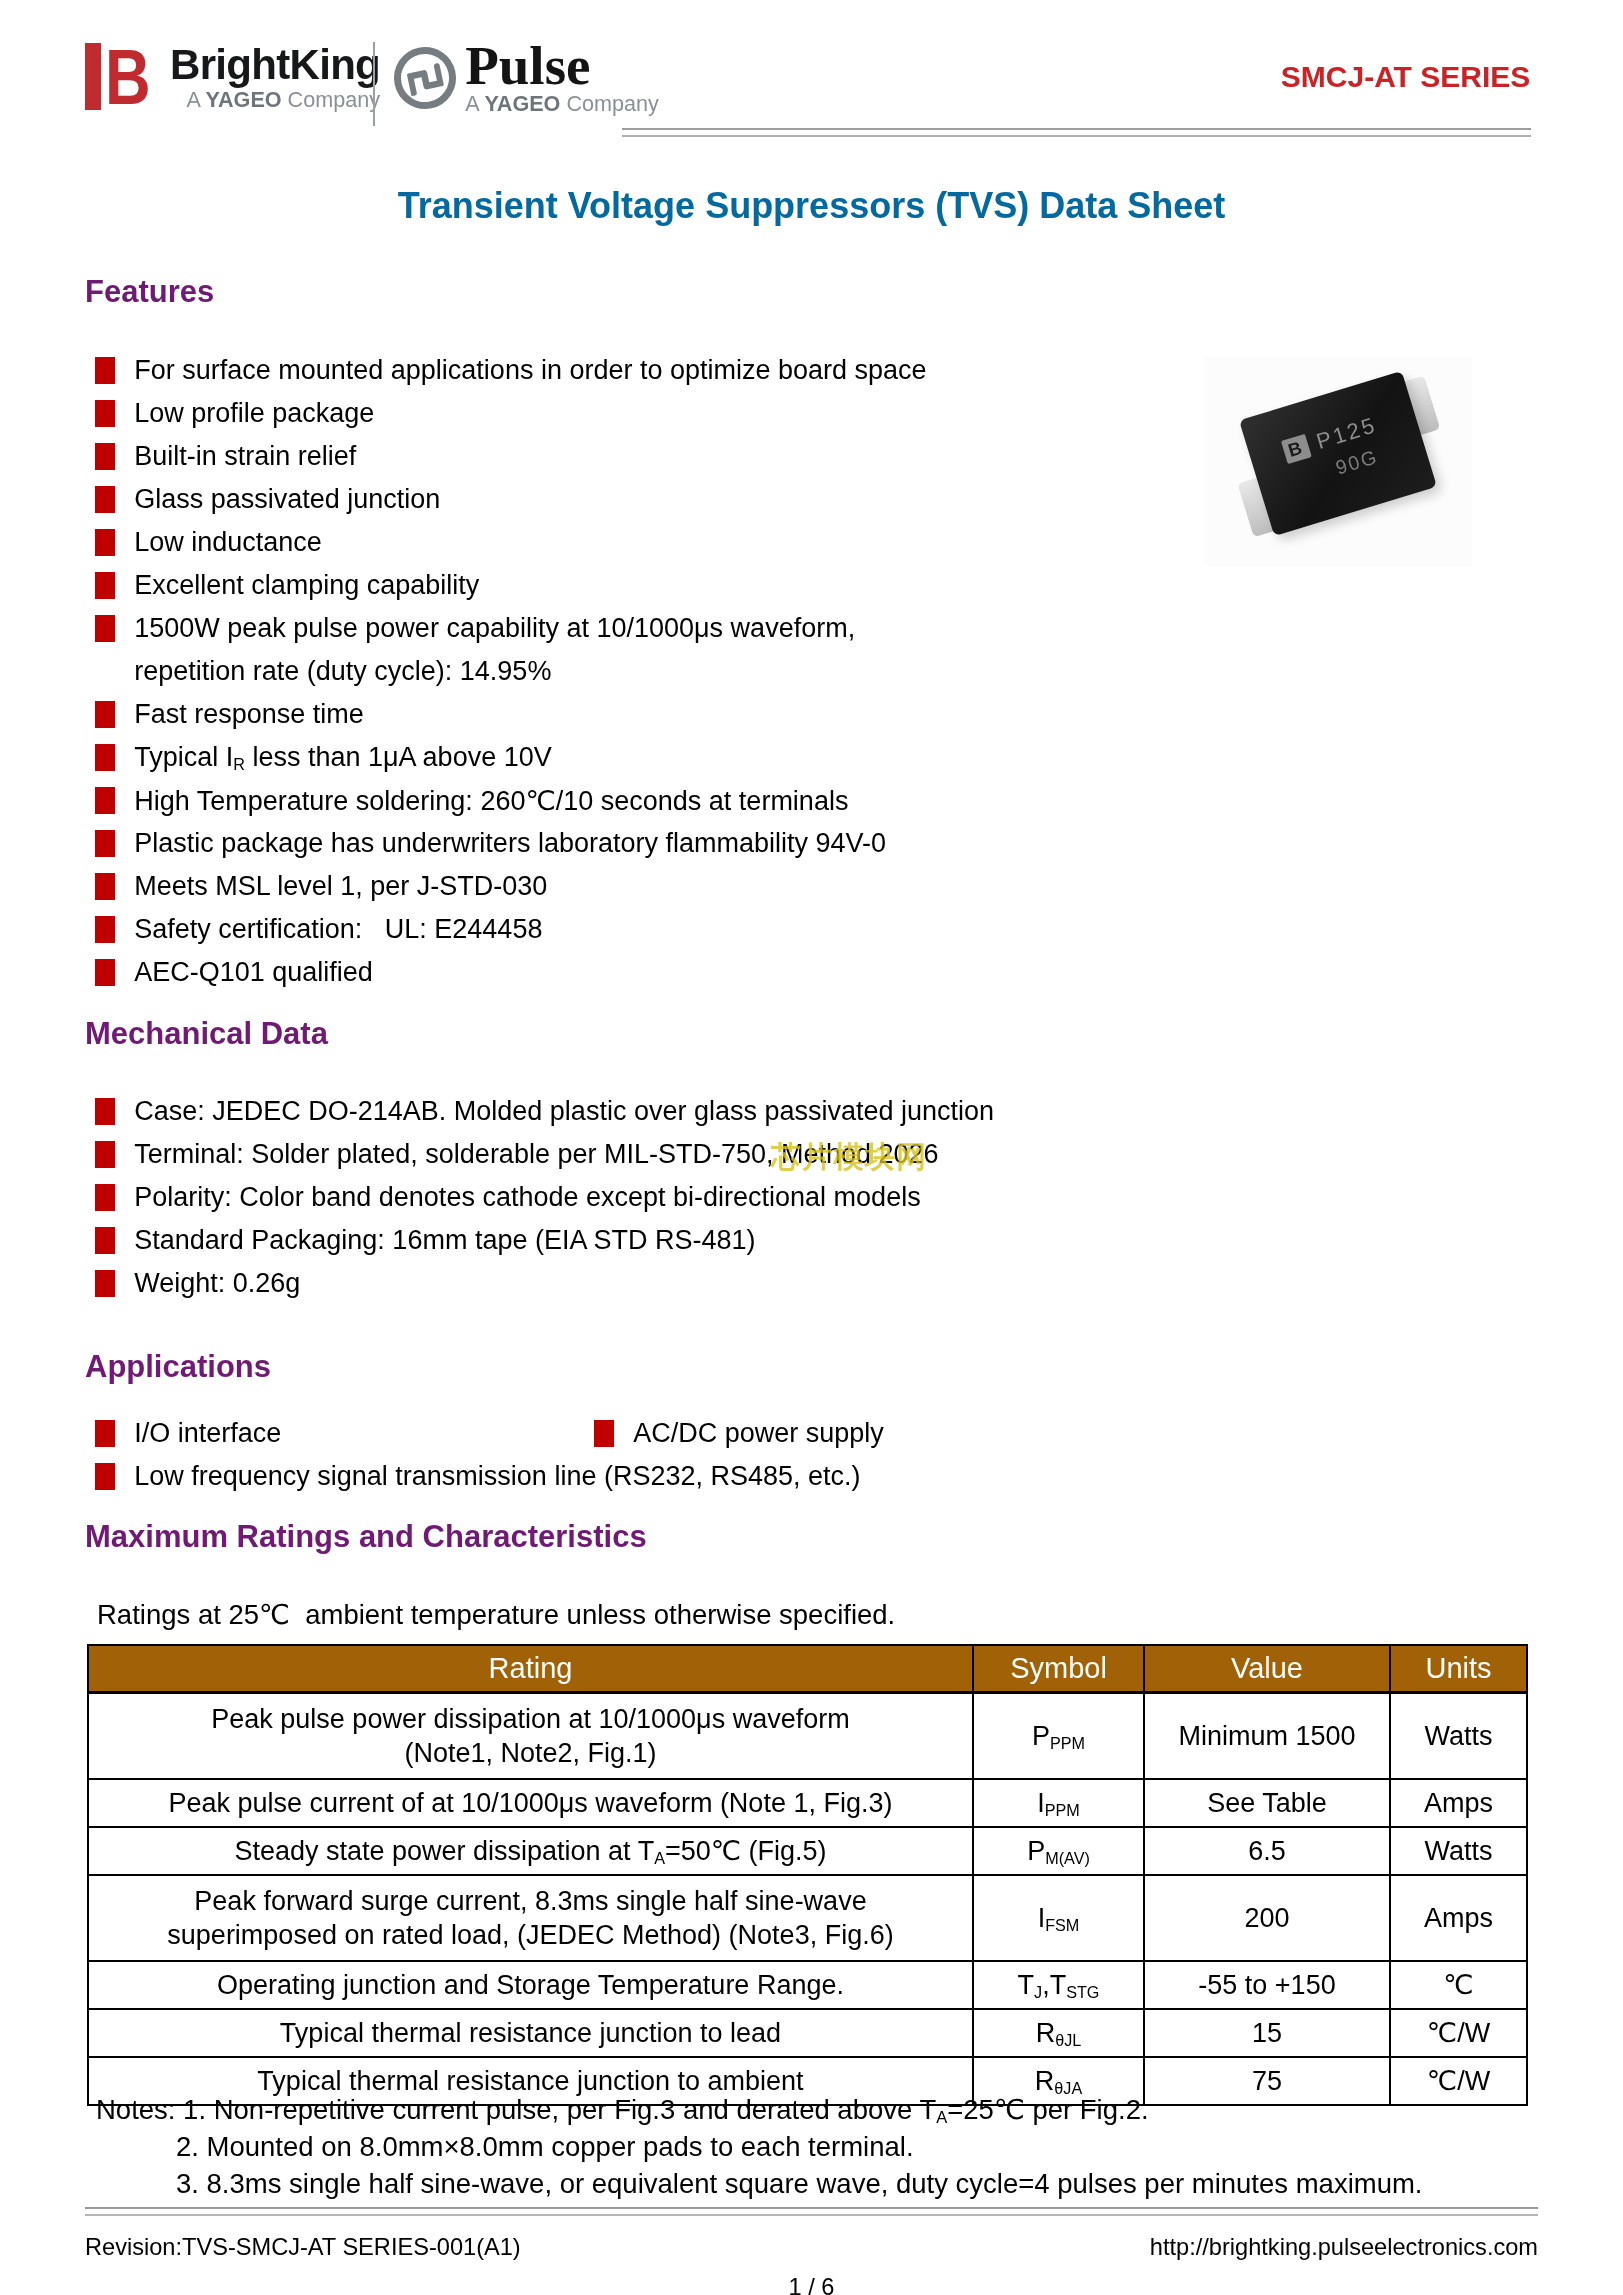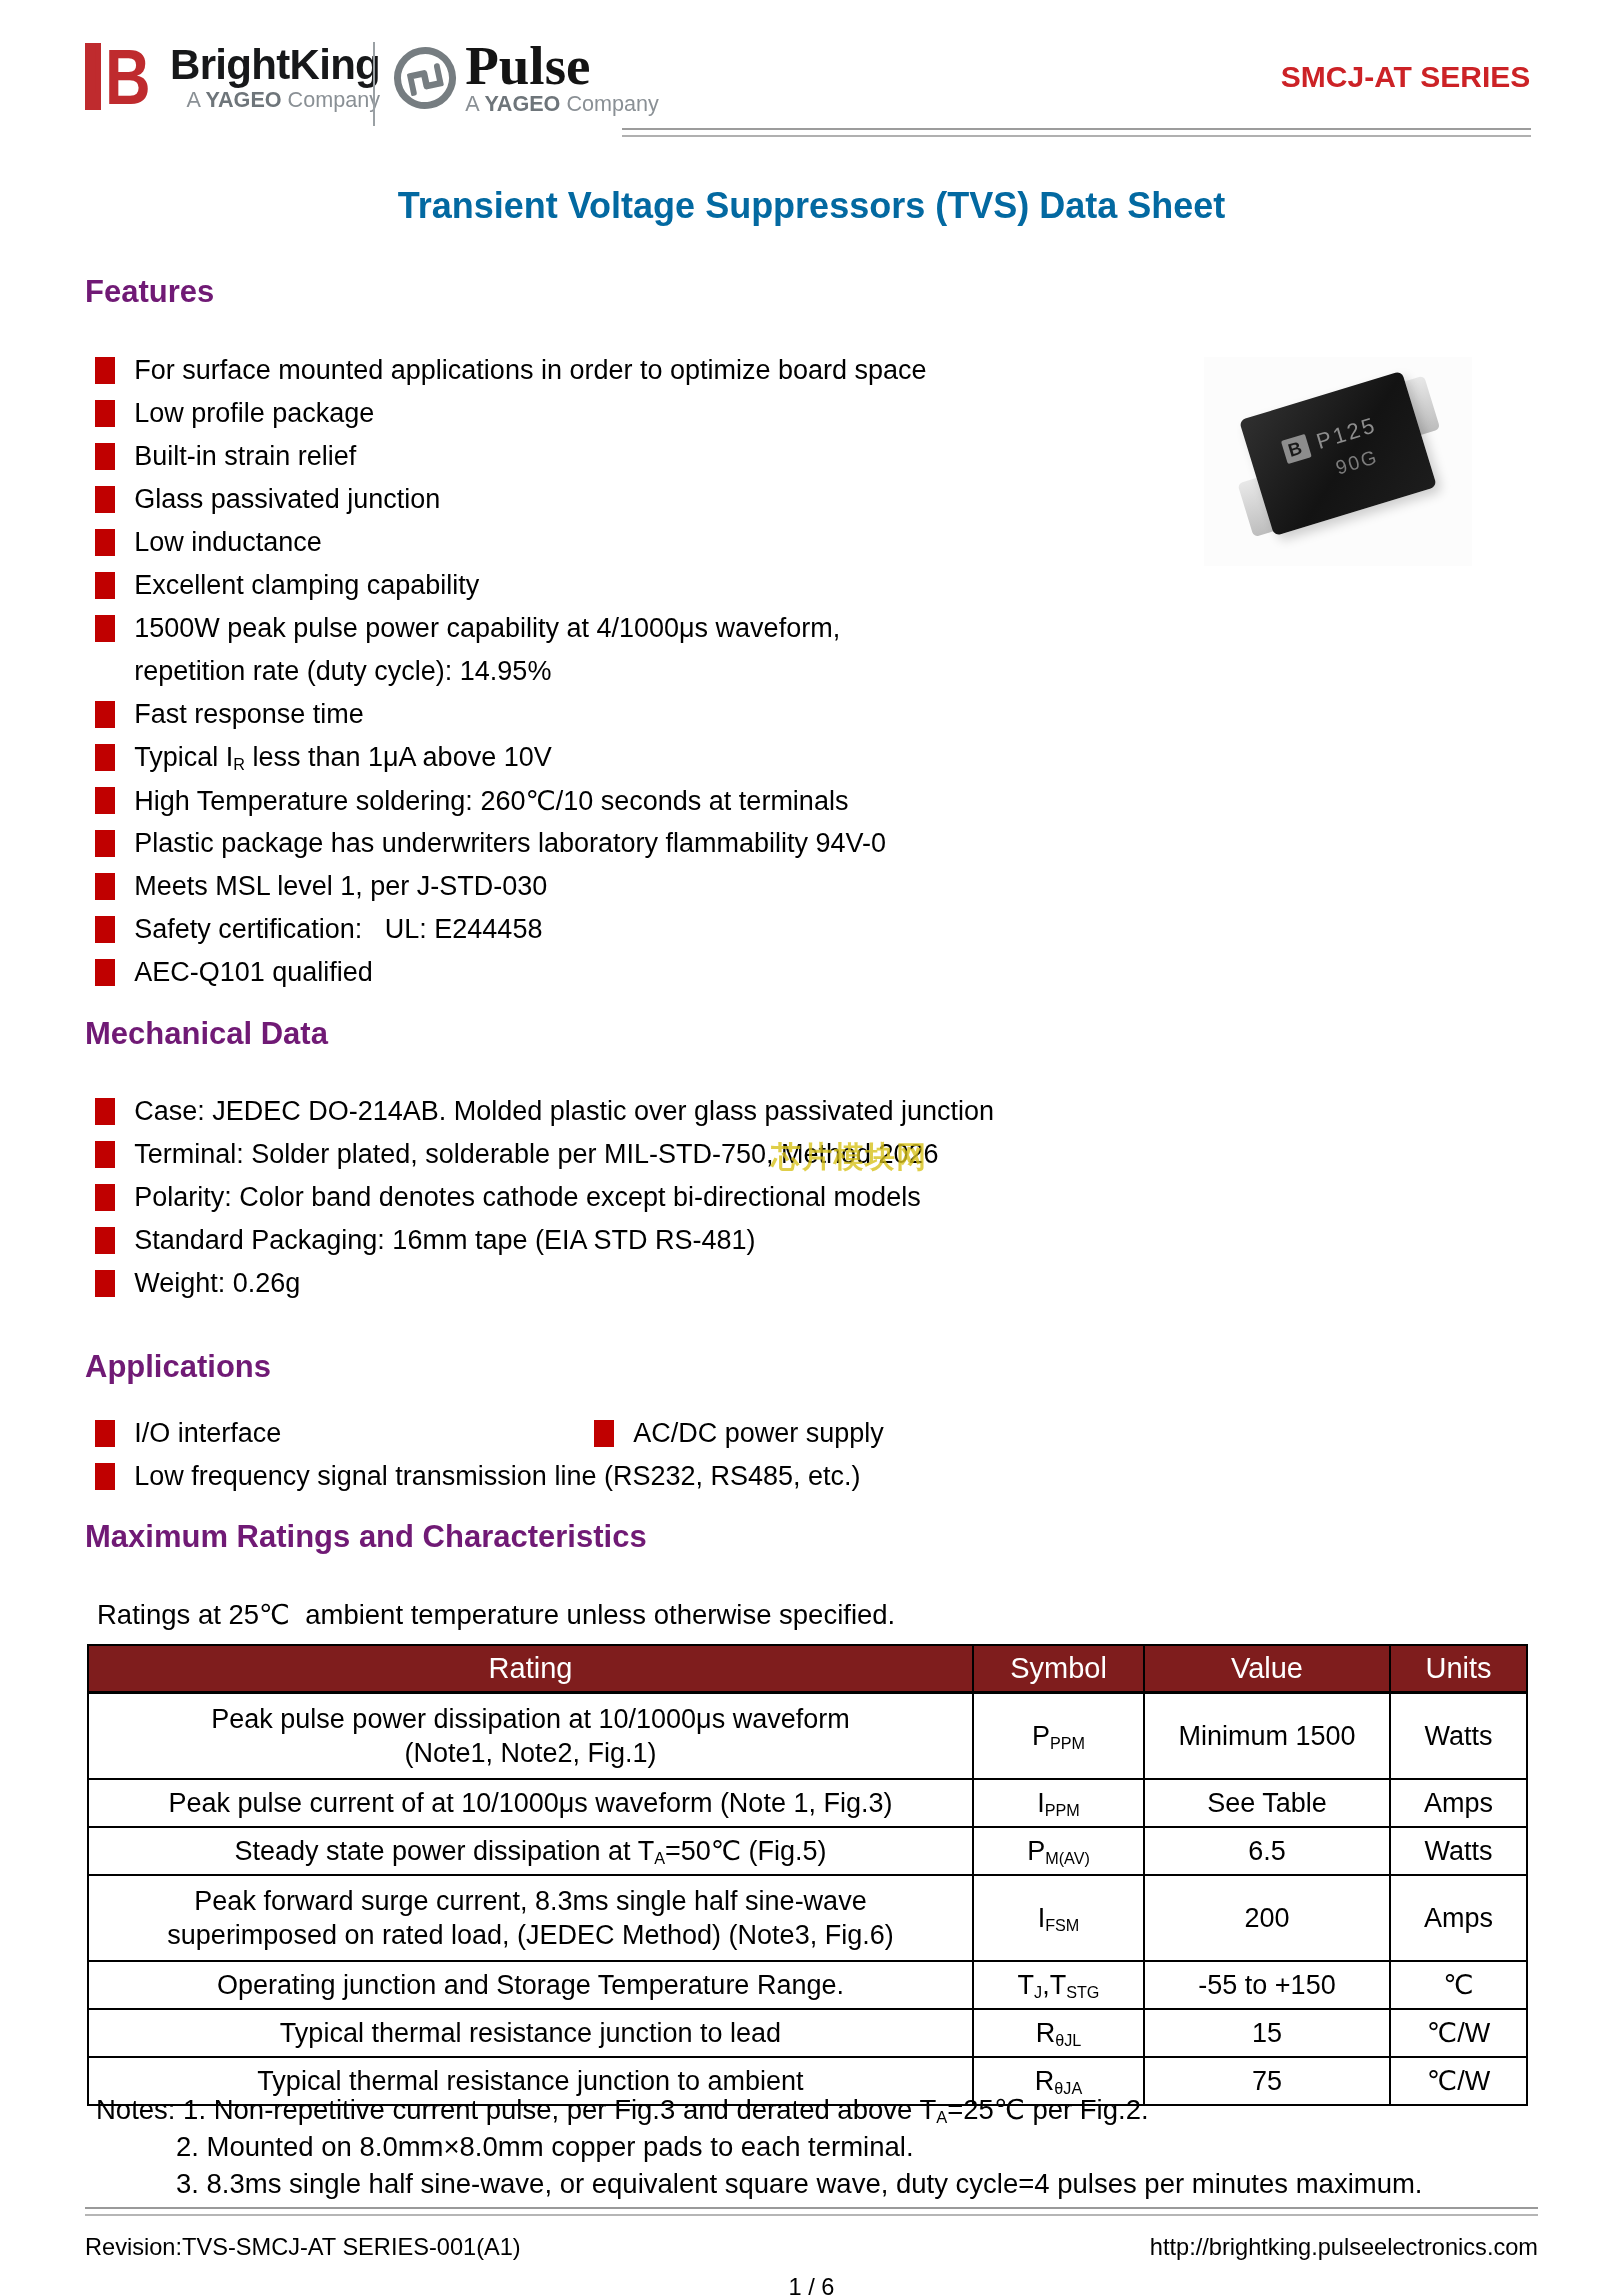--- a/index.html
+++ b/index.html
@@ -52,21 +52,21 @@
   .mark2{position:absolute;left:79px;top:63px;font-size:19.6px;color:#7c7c7c;letter-spacing:2px;}
   
   .wm{position:absolute;left:771px;top:1137px;font-size:30px;color:#d8c21c;opacity:.8;font-weight:bold;letter-spacing:1.3px;}
   
   .app-row{display:flex;}
   .app-a{width:499px;}
   
   .ratings-intro{position:absolute;left:97px;top:1598px;font-size:27.5px;}
   table.rt{position:absolute;left:87px;top:1644px;width:1440px;border-collapse:collapse;table-layout:fixed;
            border:2.6px solid #000;}
-  table.rt th{background:#7f1d1d;color:#fff;font-weight:normal;font-size:29px;height:43px;
+  table.rt th{background:#a16207;color:#fff;font-weight:normal;font-size:29px;height:43px;
               border:2px solid #000;border-bottom:3.9px solid #000;}
   table.rt td{border:2px solid #000;font-size:27px;text-align:center;vertical-align:middle;padding:0;}
   td.rating{text-align:left;padding-left:10.5px;line-height:34px;}
   .h1{height:84px;} .h2{height:46px;} .h3{height:46px;} .h4{height:84px;}
   .h5{height:46px;} .h6{height:46px;} .h7{height:46px;}
   
   .notes{position:absolute;left:96px;top:2091px;font-size:27.5px;line-height:37px;}
   .note-ind{padding-left:80px;}
   
   .ftr-rule{position:absolute;left:85px;right:85px;top:2207px;height:4.6px;
@@ -131,21 +131,21 @@
     <div class="b-item">
         <span class="bullet"></span>
         <span><span>Low inductance</span><sub></sub><span></span></span>
       </div>
     <div class="b-item">
         <span class="bullet"></span>
         <span><span>Excellent clamping capability</span><sub></sub><span></span></span>
       </div>
     <div class="b-item">
         <span class="bullet"></span>
-        <span><span>1500W peak pulse power capability at 4/1000μs waveform,</span><sub></sub><span></span></span>
+        <span><span>1500W peak pulse power capability at 10/1000μs waveform,</span><sub></sub><span></span></span>
       </div>
     <div class="b-item cont">
         <span class="bullet"></span>
         <span><span>repetition rate (duty cycle): 14.95%</span><sub></sub><span></span></span>
       </div>
     <div class="b-item">
         <span class="bullet"></span>
         <span><span>Fast response time</span><sub></sub><span></span></span>
       </div>
     <div class="b-item">

